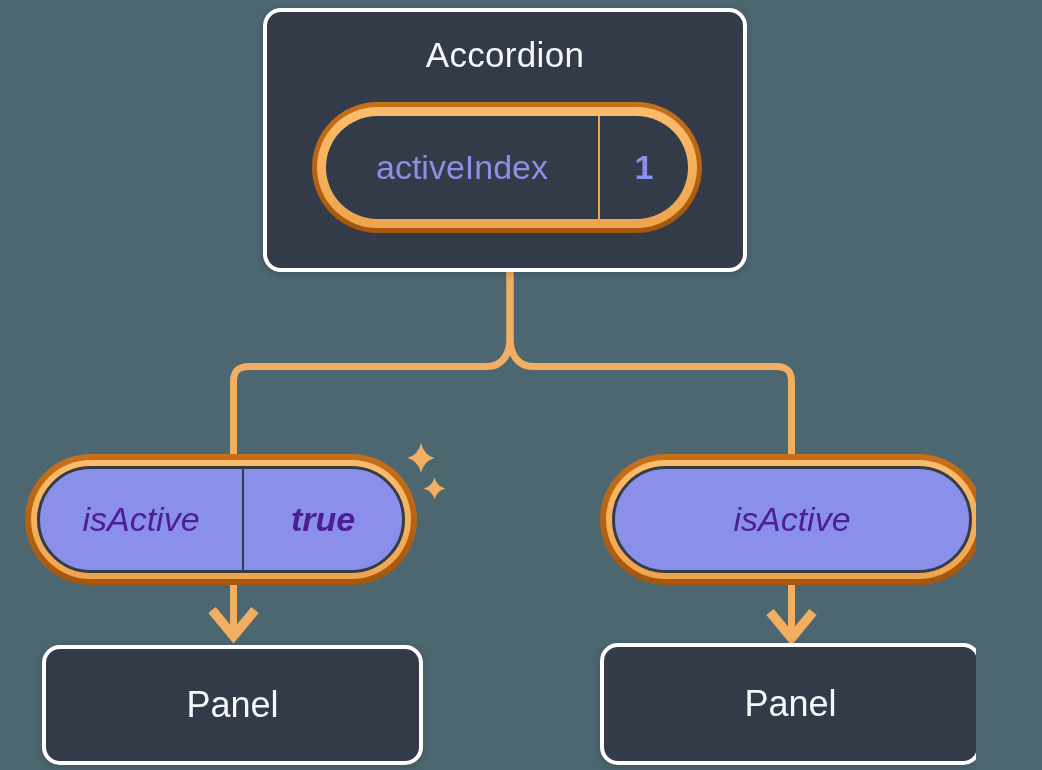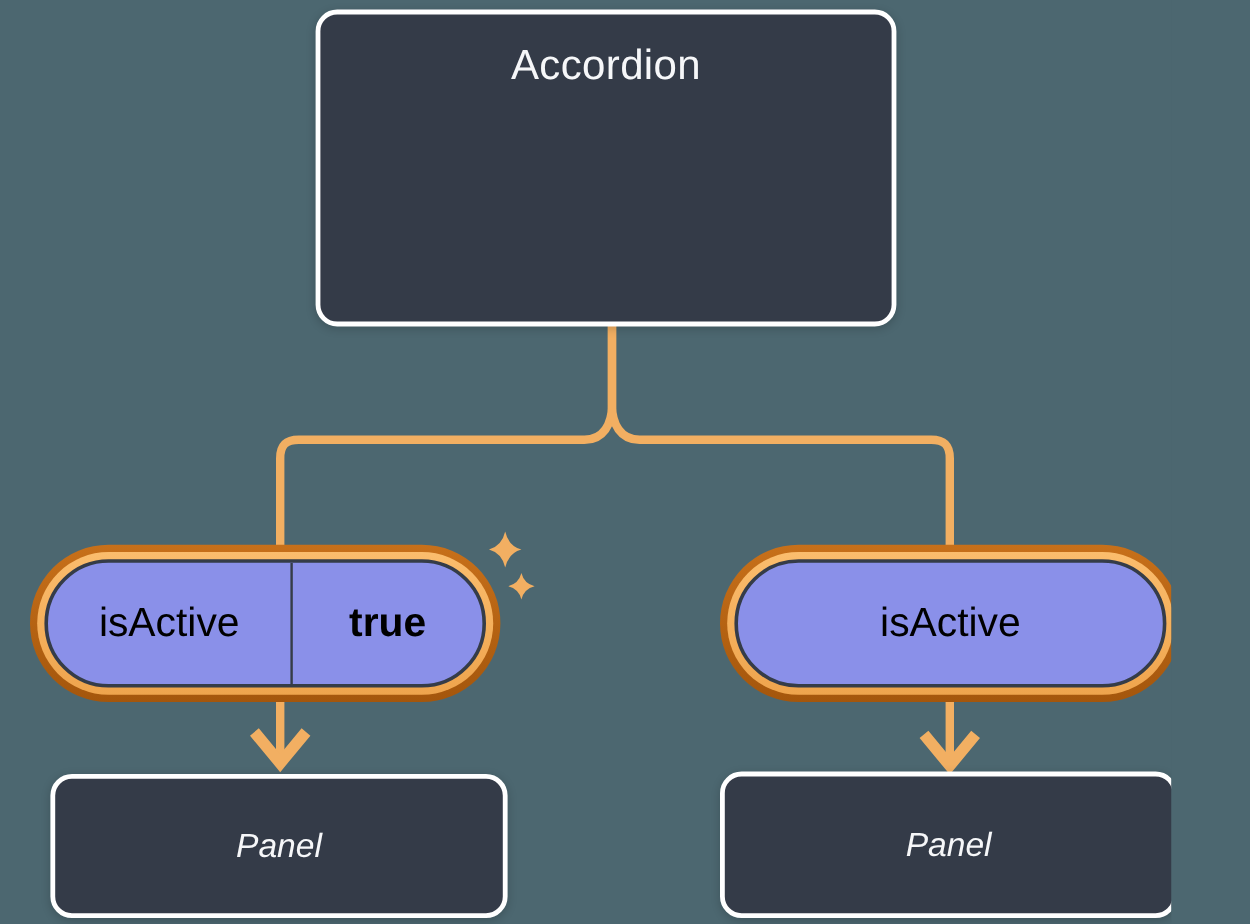--- a/index.html
+++ b/index.html
@@ -14,21 +14,21 @@
   .node{
     position:absolute;box-sizing:border-box;
     background:#343B48;border:4px solid #FFFFFF;border-radius:18px;
     color:#F6F7F9;box-shadow:0 2px 8px rgba(0,0,0,0.18);
   }
   .accordion-node{left:263px;top:8px;width:484px;height:264px;}
   .node-title{
     text-align:center;margin-top:24px;font-size:35px;line-height:38px;
     color:#F6F7F9;letter-spacing:.3px;
   }
-  .panel-node{display:flex;align-items:center;justify-content:center;font-size:28px;font-style:italic;}
+  .panel-node{display:flex;align-items:center;justify-content:center;font-size:36px;}
   .panel-left{left:42px;top:645px;width:381px;height:120px;}
   .panel-right{left:600px;top:643px;width:381px;height:122px;}
 
   
   .pill{position:absolute;box-sizing:border-box;border-radius:999px;}
   .ring-outer{
     height:100%;box-sizing:border-box;border-radius:999px;
     background:linear-gradient(180deg,#C7701A 0%,#A4560C 100%);
   }
   .ring-gold{
@@ -47,22 +47,23 @@
   .state-pill{left:312px;top:102px;width:390px;height:131px;}
   .state-pill .ring-outer{padding:5px;}
   .state-pill .ring-gold{padding:9px;}
   .state-pill .pill-body{background:#343B48;color:#8A8FE8;font-size:34px;}
   .state-pill .cell-value{width:88px;border-left:2px solid #E9A452;}
 
   
   .prop-pill .ring-outer{padding:6px;}
   .prop-pill .ring-gold{padding:6px;}
   .prop-pill .pill-body{
-    background:#8A90E9;color:#000000;font-size:34px;
+    background:#8A90E9;color:#4c1d95;font-size:34px;
     border:3px solid #353C48;
+    font-style:italic;
   }
   .prop-pill-left{left:25px;top:454px;width:392px;height:131px;}
   .prop-pill-left .cell-value{width:158px;border-left:2.5px solid #353C48;}
   .prop-pill-right{left:600px;top:454px;width:384px;height:131px;}
   .prop-pill-right .cell-value{width:142px;border-left:2.5px solid #353C48;}
 </style>
 </head>
 <body>
 
 <div class="stage">
@@ -83,20 +84,30 @@
     <use href="#spark" transform="translate(421,458) scale(13.5,15)" fill="#F2AF62"></use>
     <use href="#spark" transform="translate(434.5,488.5) scale(11,11)" fill="#F2AF62"></use>
     <use href="#spark" transform="translate(1003.5,453) scale(15,15)" fill="#F2AF62"></use>
     <use href="#spark" transform="translate(1019.5,480) scale(11,11)" fill="#F2AF62"></use>
   </svg>
 
   <div class="node accordion-node">
     <div class="node-title">Accordion</div>
   </div>
 
+  <div class="pill state-pill">
+    <div class="ring-outer">
+      <div class="ring-gold">
+        <div class="pill-body">
+          <div class="cell cell-name">activeIndex</div>
+          <div class="cell cell-value">1</div>
+        </div>
+      </div>
+    </div>
+  </div>
 
   <div class="pill prop-pill prop-pill-left">
     <div class="ring-outer">
       <div class="ring-gold">
         <div class="pill-body">
           <div class="cell cell-name">isActive</div>
           <div class="cell cell-value">true</div>
         </div>
       </div>
     </div>

